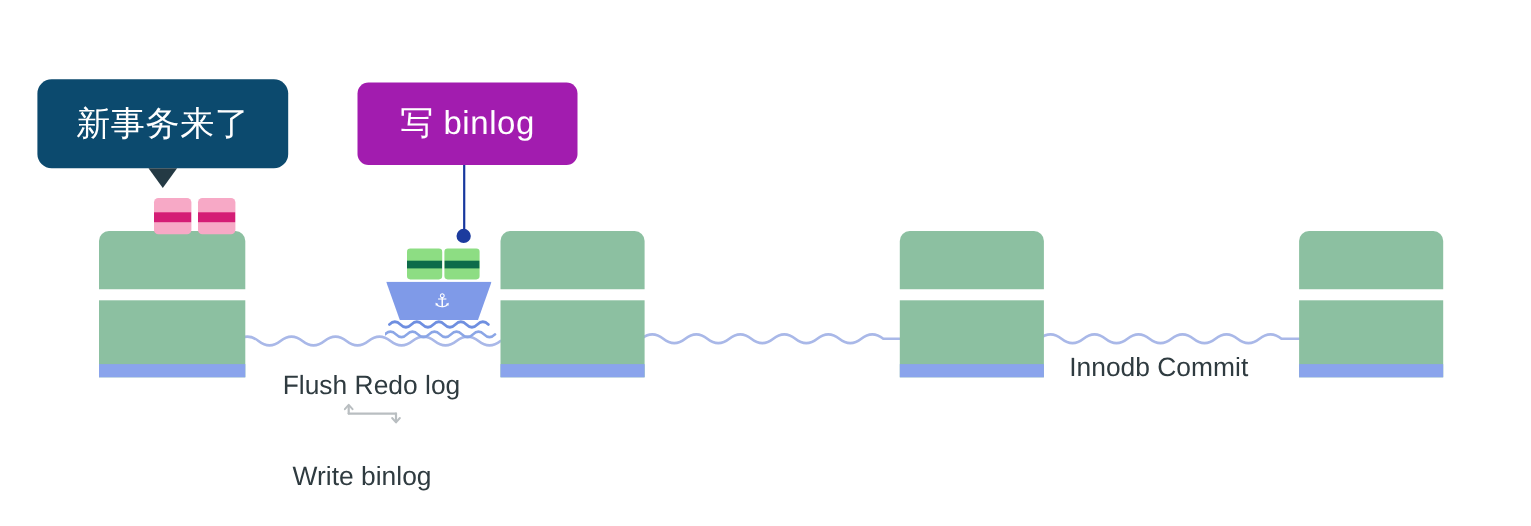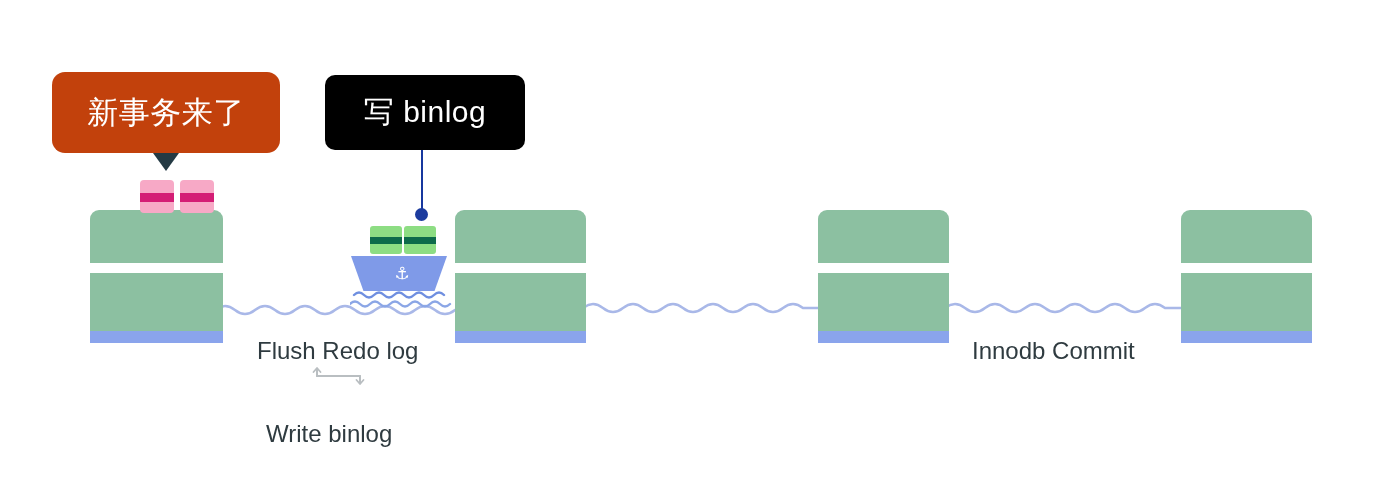--- a/index.html
+++ b/index.html
@@ -27,25 +27,25 @@
     justify-content: center;
     box-sizing: border-box;
   }
   .bubble-label {
     color: #ffffff;
     white-space: nowrap;
     letter-spacing: 0.5px;
   }
 
   #bubble-new-txn {
-    left: 52px;
+    left: 34px;
     top: 72px;
     width: 228px;
     height: 81px;
-    background: #c2410c;
+    background: #0c4a6e;
     border-radius: 13px;
   }
   #bubble-new-txn .bubble-label {
     font-size: 31px;
     font-weight: 400;
   }
   .bubble-tail {
     position: absolute;
     left: 50%;
     top: 100%;
@@ -55,21 +55,21 @@
     border-left: 13px solid transparent;
     border-right: 13px solid transparent;
     border-top: 18px solid #243a44;
   }
 
   #bubble-write-binlog {
     left: 325px;
     top: 75px;
     width: 200px;
     height: 75px;
-    background: #000000;
+    background: #a21caf;
     border-radius: 10px;
   }
   #bubble-write-binlog .bubble-label {
     font-size: 30px;
     font-weight: 400;
   }
 
   
   #binlog-connector {
     position: absolute;
@@ -286,15 +286,15 @@
     <path d="M5,10 L48,10" fill="none" stroke="#b9bec1" stroke-width="2" stroke-linecap="round"></path>
     <path d="M5,10 L5,3" fill="none" stroke="#b9bec1" stroke-width="2" stroke-linecap="round"></path>
     <path d="M1.5,6 L5,2 L8.5,6" fill="none" stroke="#b9bec1" stroke-width="1.8" stroke-linecap="round" stroke-linejoin="round"></path>
     <path d="M48,10 L48,17" fill="none" stroke="#b9bec1" stroke-width="2" stroke-linecap="round"></path>
     <path d="M44.5,14 L48,18 L51.5,14" fill="none" stroke="#b9bec1" stroke-width="1.8" stroke-linecap="round" stroke-linejoin="round"></path>
   </svg>
 
   <div class="caption" style="left:266px; top:406px;margin-top:14px;">Write binlog</div>
 
 
-  <div class="caption" style="left:972px; top:337px;">Innodb Commit</div>
+  <div class="caption" style="left:972px; top:321px;">Innodb Commit</div>
 
 </div>
 
 </body></html>

